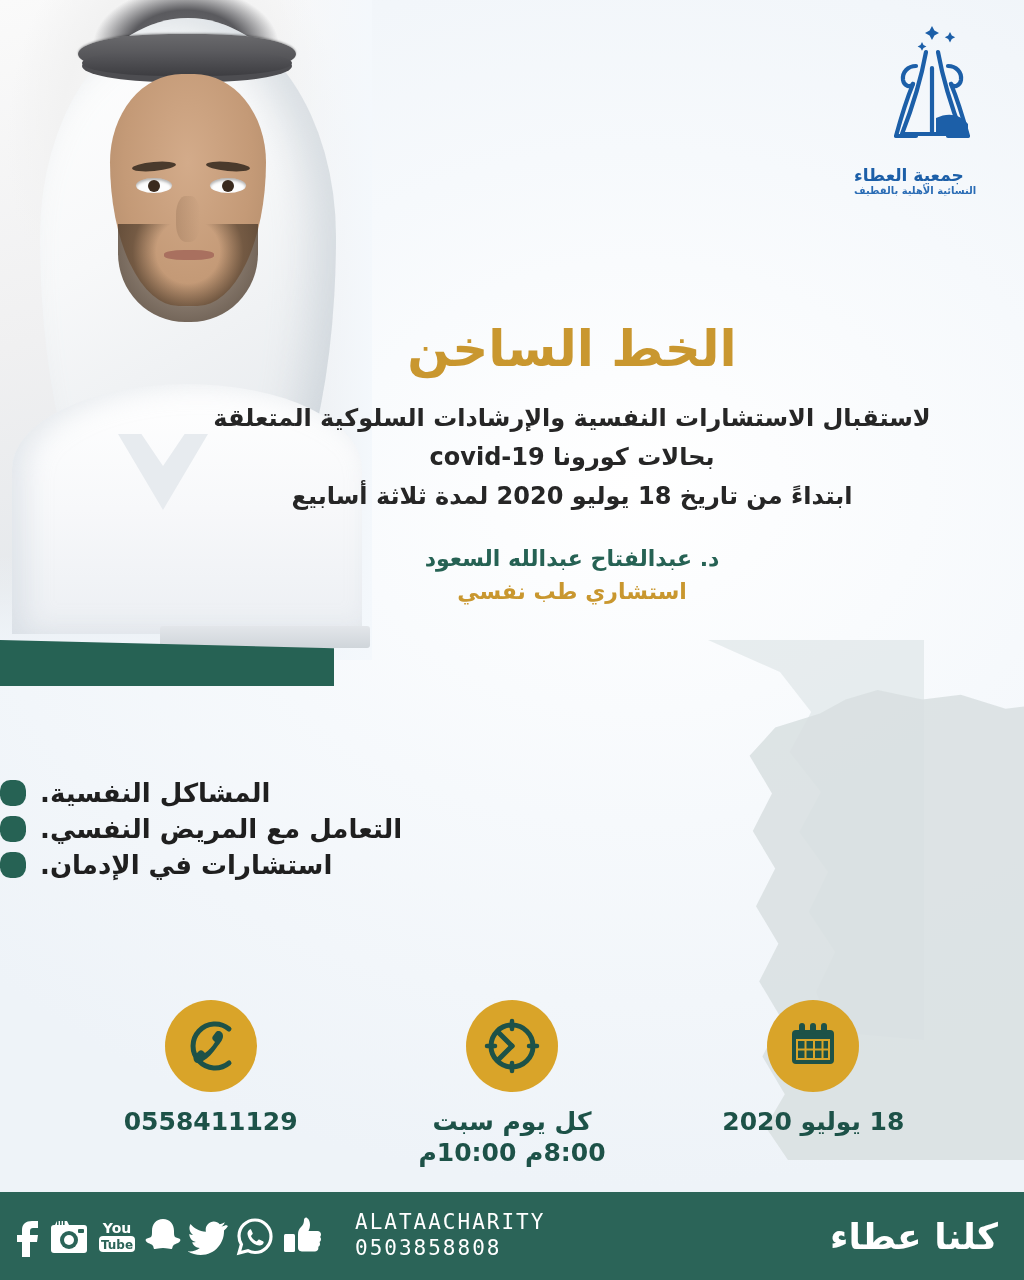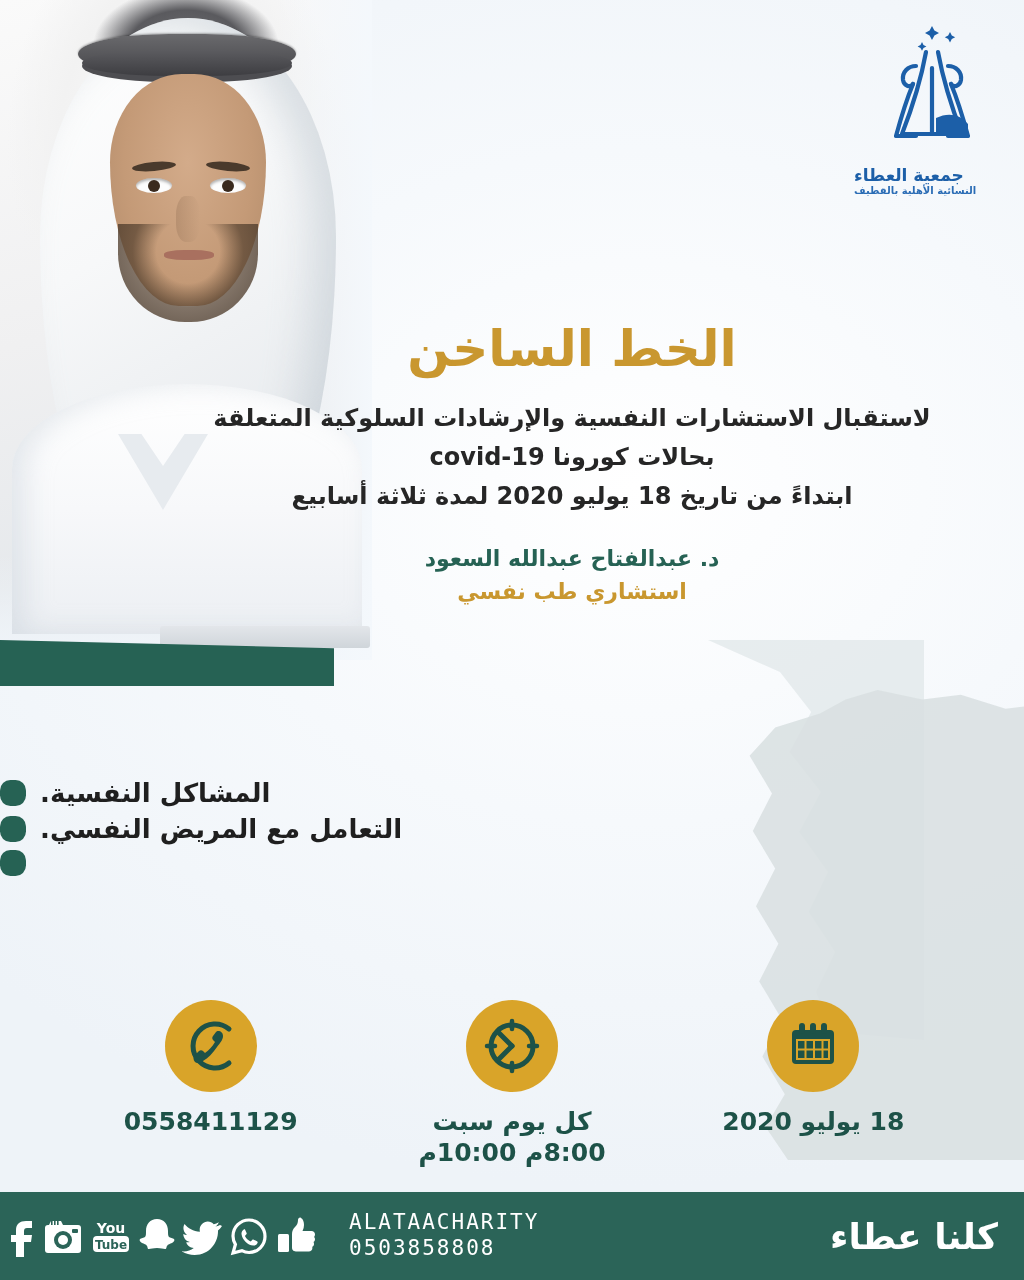--- a/index.html
+++ b/index.html
@@ -294,21 +294,21 @@
   .info-label .l2{ display:block; }
 
   
   .footer{
     position:absolute;
     left:0; bottom:0;
     width:1024px; height:88px;
     background:#2b6458;
     display:flex; align-items:center;
     justify-content:space-between;
-    padding:0 26px 0 6px;
+    padding:0 26px 0 12px;
     direction:ltr;
   }
   .social{
     display:flex; align-items:center; gap:7px;
   }
   .social svg{ display:block; }
   .handle{
     margin-left:24px;
     color:#ffffff;
     font-family:"DejaVu Sans Mono","Liberation Mono",monospace;
@@ -388,20 +388,21 @@
     <div class="bullet-row">
       <span class="dot"></span>
       <span class="bullet-text">المشاكل النفسية.</span>
     </div>
     <div class="bullet-row">
       <span class="dot"></span>
       <span class="bullet-text">التعامل مع المريض النفسي.</span>
     </div>
     <div class="bullet-row">
       <span class="dot"></span>
+      <span class="bullet-text">استشارات في الإدمان.</span>
     </div>
   </div>
 
   <div class="info-row">
 
     <div class="info-card">
       <div class="icon-circle">
         <svg width="56" height="56" viewBox="0 0 56 56">
           <rect x="7" y="12" width="42" height="34" rx="4" fill="#1d5248"></rect>
           <rect x="11" y="21" width="34" height="21" fill="#d9a429"></rect>

